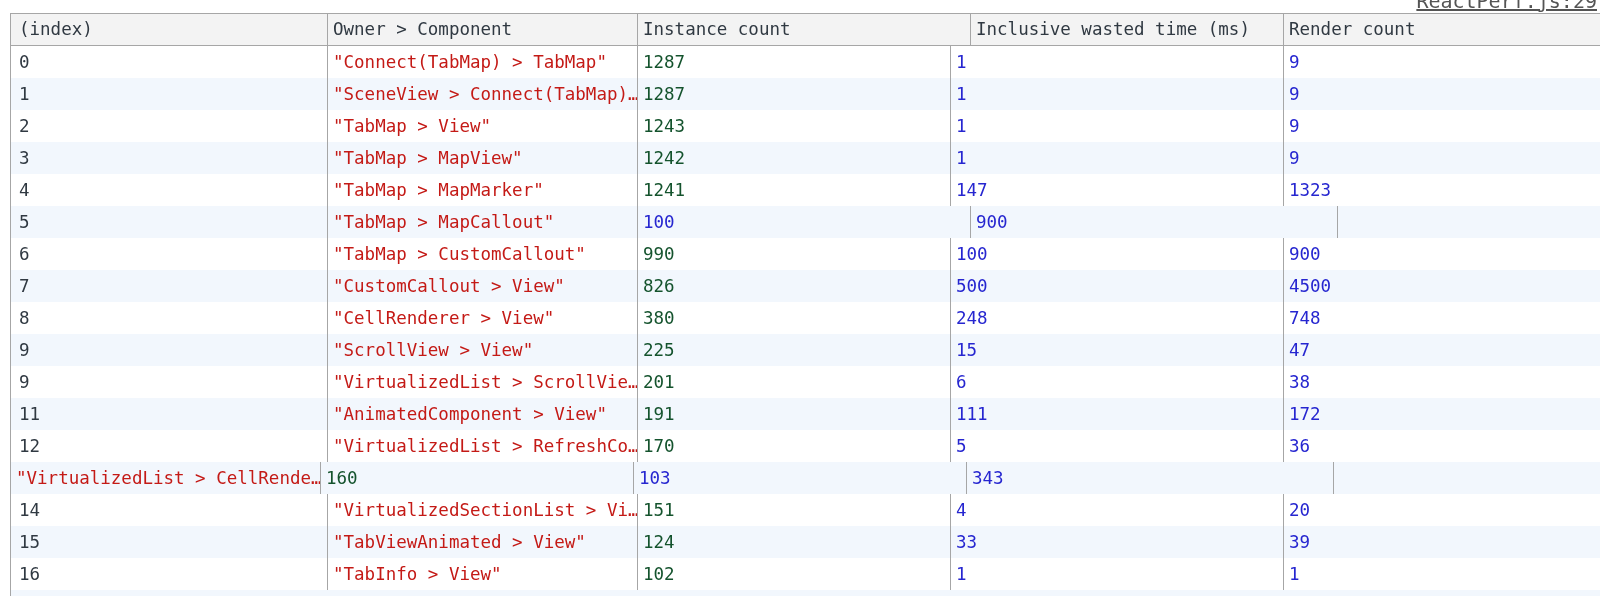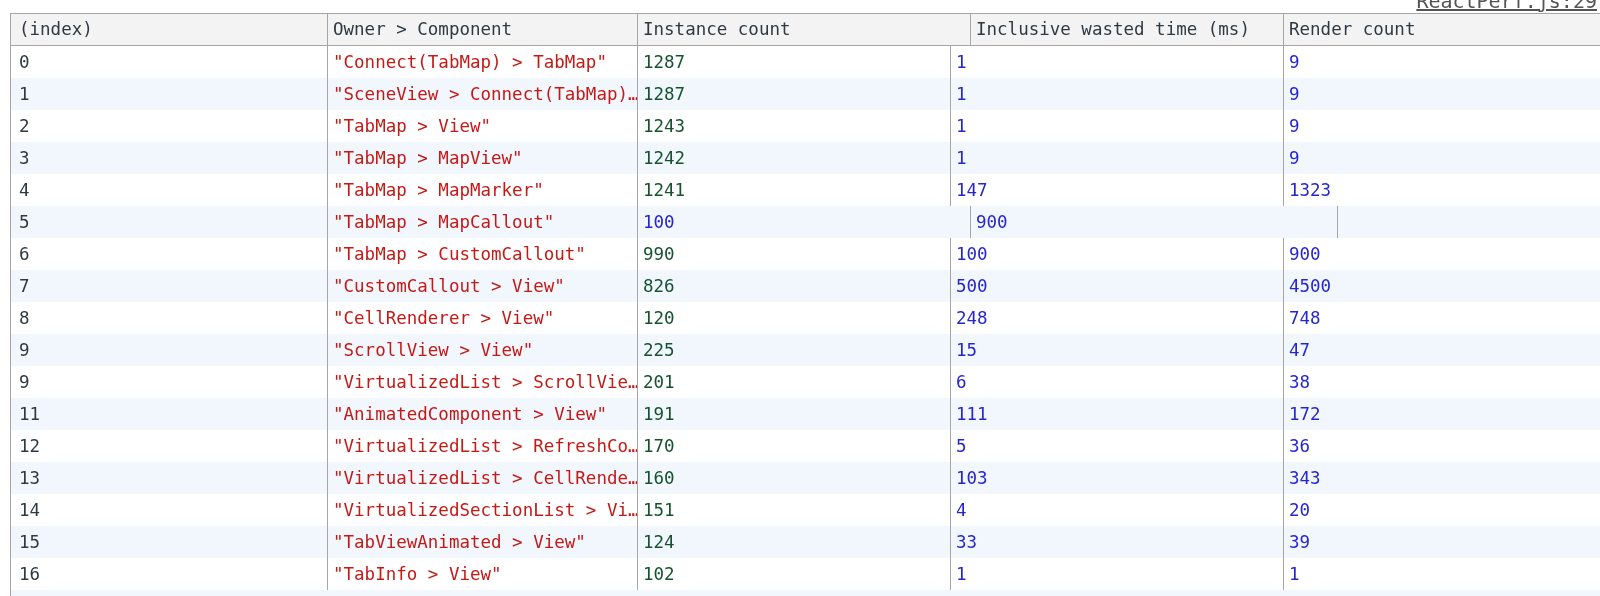--- a/index.html
+++ b/index.html
@@ -145,21 +145,21 @@
     <div class="cell c-index">7</div>
     <div class="cell c-component">"CustomCallout &gt; View"</div>
     <div class="cell c-inclusive">826</div>
     <div class="cell c-instance">500</div>
     <div class="cell c-render">4500</div>
   </div>
 
   <div class="grid-row">
     <div class="cell c-index">8</div>
     <div class="cell c-component">"CellRenderer &gt; View"</div>
-    <div class="cell c-inclusive">120</div>
+    <div class="cell c-inclusive">380</div>
     <div class="cell c-instance">248</div>
     <div class="cell c-render">748</div>
   </div>
 
   <div class="grid-row">
     <div class="cell c-index">9</div>
     <div class="cell c-component">"ScrollView &gt; View"</div>
     <div class="cell c-inclusive">225</div>
     <div class="cell c-instance">15</div>
     <div class="cell c-render">47</div>
@@ -183,21 +183,20 @@
 
   <div class="grid-row">
     <div class="cell c-index">12</div>
     <div class="cell c-component">"VirtualizedList &gt; RefreshCo…</div>
     <div class="cell c-inclusive">170</div>
     <div class="cell c-instance">5</div>
     <div class="cell c-render">36</div>
   </div>
 
   <div class="grid-row">
-    <div class="cell c-index">13</div>
     <div class="cell c-component">"VirtualizedList &gt; CellRende…</div>
     <div class="cell c-inclusive">160</div>
     <div class="cell c-instance">103</div>
     <div class="cell c-render">343</div>
   </div>
 
   <div class="grid-row">
     <div class="cell c-index">14</div>
     <div class="cell c-component">"VirtualizedSectionList &gt; Vi…</div>
     <div class="cell c-inclusive">151</div>

